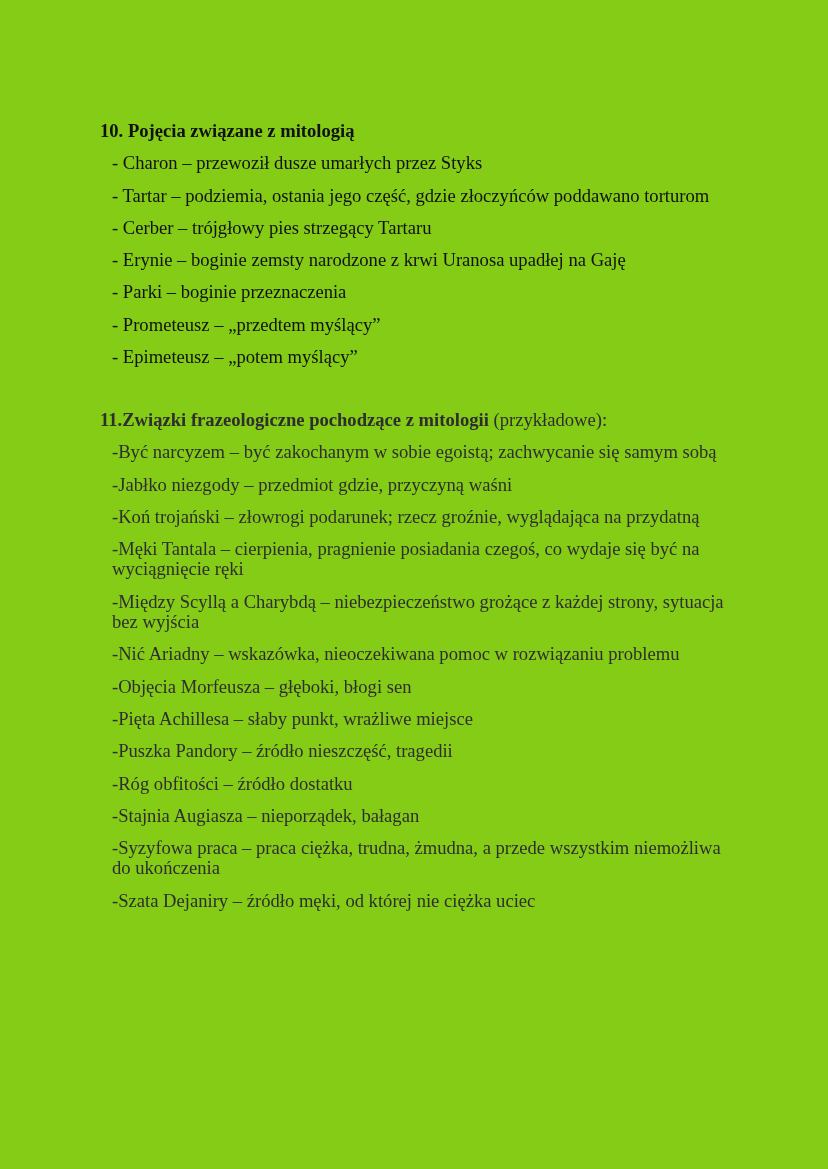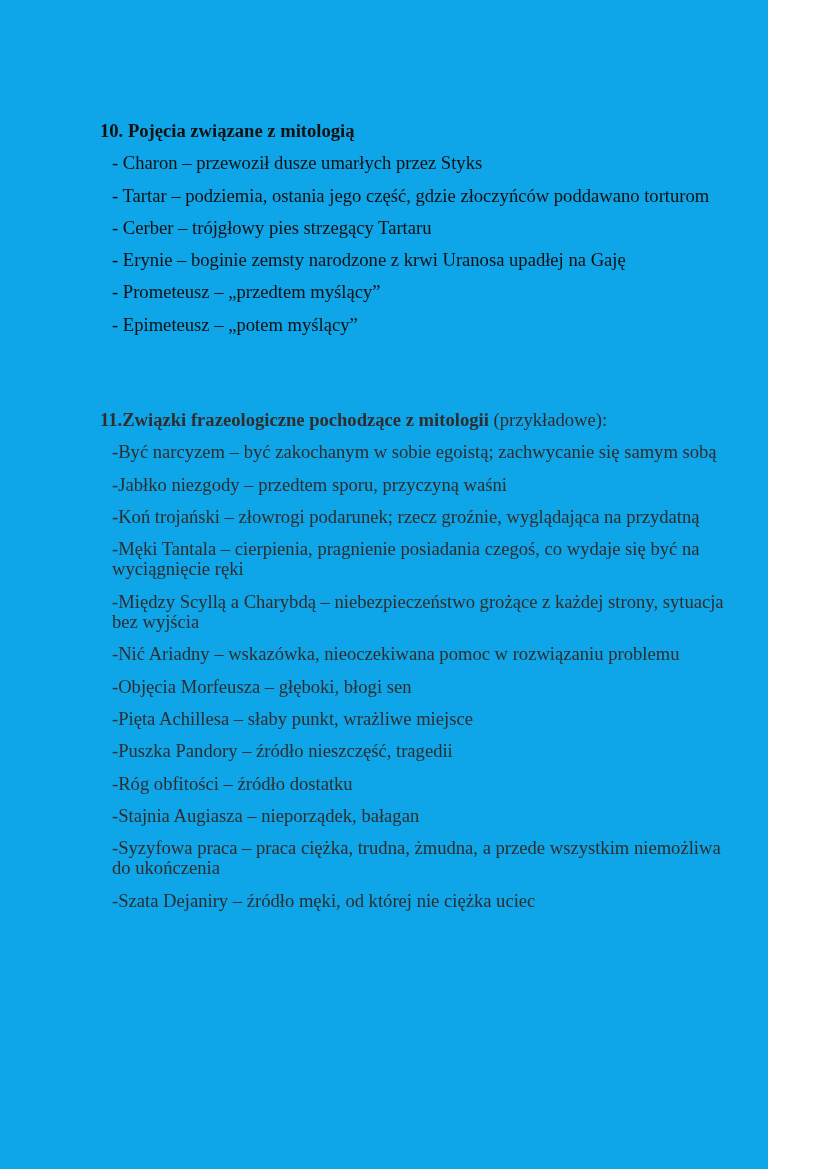--- a/index.html
+++ b/index.html
@@ -10,23 +10,23 @@
     body {
       width: 828px;
       height: 1169px;
       position: relative;
       overflow: hidden;
       font-family: "Liberation Serif", "DejaVu Serif", serif;
     }
     .page {
       position: absolute;
       left: 0; top: 0;
-      width: 768px;
+      width: 828px;
       height: 1169px;
-      background: #0ea5e9;
+      background: #84cc16;
     }
     .section {
       position: absolute;
       left: 100px;
       width: 640px;
       font-size: 18.6px;
       line-height: 20.3px;
     }
     .section-1 {
       top: 121px;
@@ -54,28 +54,29 @@
 <body>
 
 <div class="page">
 
   <div class="section section-1">
     <p class="heading">10. Pojęcia związane z mitologią</p>
     <p class="item">- Charon – przewoził dusze umarłych przez Styks</p>
     <p class="item">- Tartar – podziemia, ostania jego część, gdzie złoczyńców poddawano torturom</p>
     <p class="item">- Cerber – trójgłowy pies strzegący Tartaru</p>
     <p class="item">- Erynie – boginie zemsty narodzone z krwi Uranosa upadłej na Gaję</p>
+    <p class="item">- Parki – boginie przeznaczenia</p>
     <p class="item">- Prometeusz – „przedtem myślący”</p>
     <p class="item">- Epimeteusz – „potem myślący”</p>
   </div>
 
   <div class="section section-2">
     <p class="heading"><span>11.Związki frazeologiczne pochodzące z mitologii</span><span class="normal"> (przykładowe):</span></p>
     <p class="item">-Być narcyzem – być zakochanym w sobie egoistą; zachwycanie się samym sobą</p>
-    <p class="item">-Jabłko niezgody – przedtem sporu, przyczyną waśni</p>
+    <p class="item">-Jabłko niezgody – przedmiot gdzie, przyczyną waśni</p>
     <p class="item">-Koń trojański – złowrogi podarunek; rzecz groźnie, wyglądająca na przydatną</p>
     <p class="item">-Męki Tantala – cierpienia, pragnienie posiadania czegoś, co wydaje się być na wyciągnięcie ręki</p>
     <p class="item">-Między Scyllą a Charybdą – niebezpieczeństwo grożące z każdej strony, sytuacja bez wyjścia</p>
     <p class="item">-Nić Ariadny – wskazówka, nieoczekiwana pomoc w rozwiązaniu problemu</p>
     <p class="item">-Objęcia Morfeusza – głęboki, błogi sen</p>
     <p class="item">-Pięta Achillesa – słaby punkt, wrażliwe miejsce</p>
     <p class="item">-Puszka Pandory – źródło nieszczęść, tragedii</p>
     <p class="item">-Róg obfitości – źródło dostatku</p>
     <p class="item">-Stajnia Augiasza – nieporządek, bałagan</p>
     <p class="item">-Syzyfowa praca – praca ciężka, trudna, żmudna, a przede wszystkim niemożliwa do ukończenia</p>

